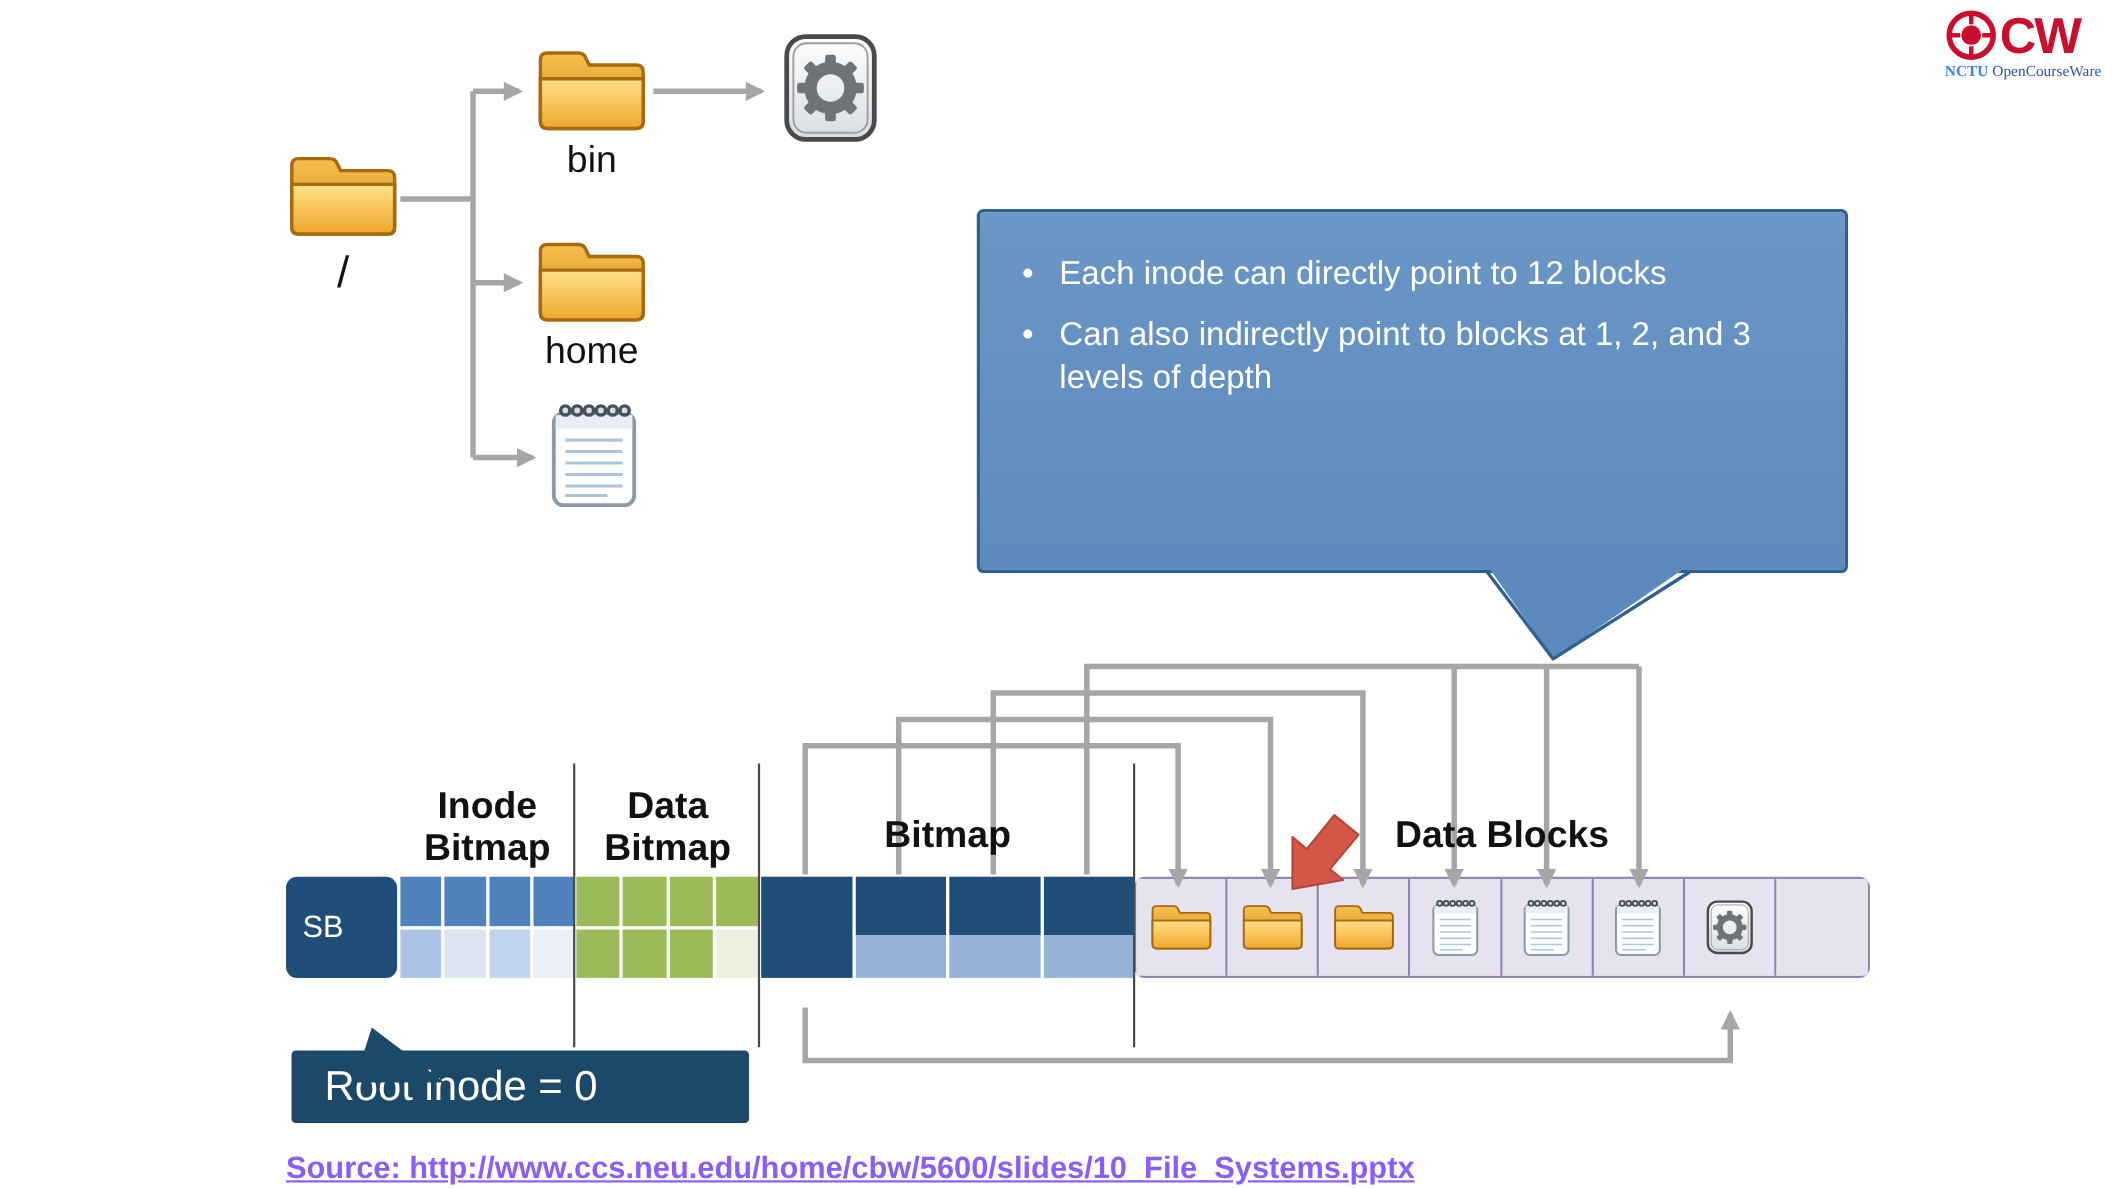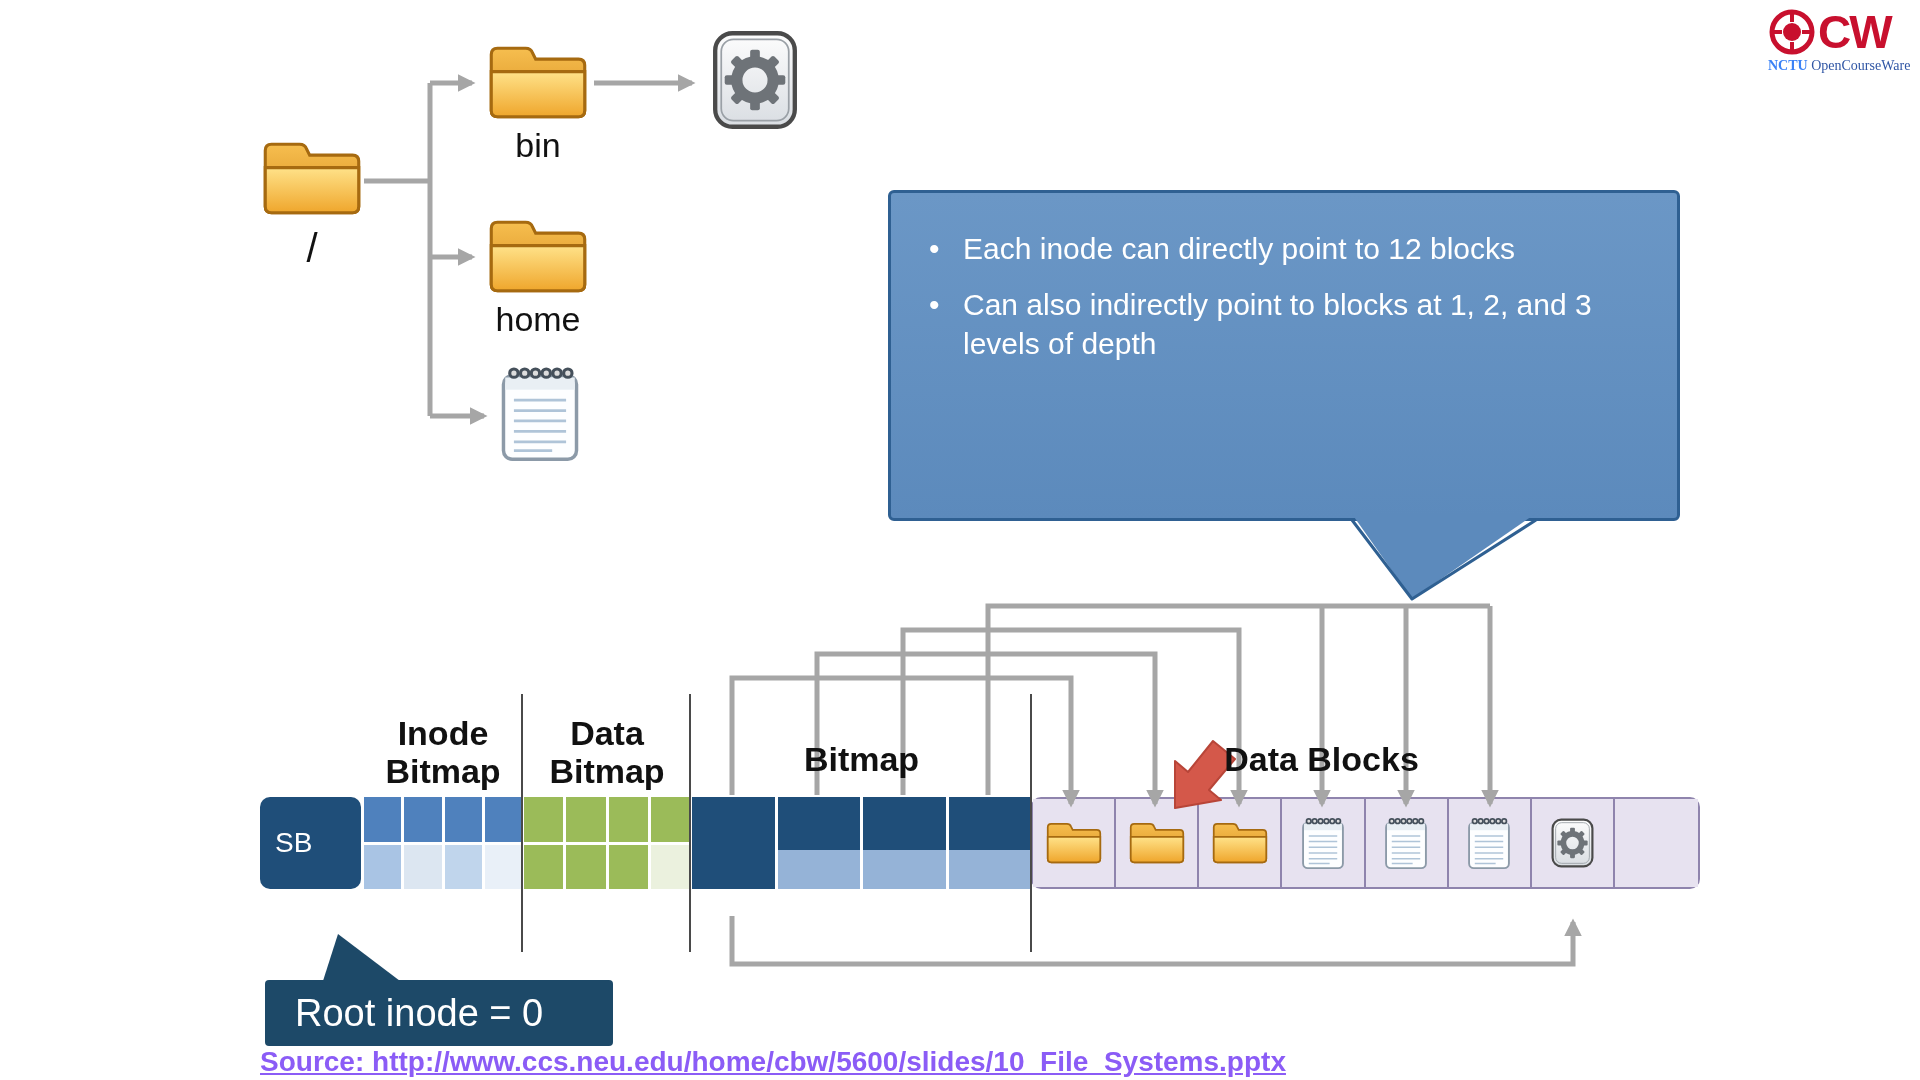--- a/index.html
+++ b/index.html
@@ -44,24 +44,24 @@
   .dbcell:last-child{border-right:none;}
   .icon-folder{width:56px;height:46px;}
   .icon-notepad{width:44px;height:55px;}
   .icon-gear{width:45px;height:52px;}
 
   
   .seclabel{position:absolute;z-index:20;color:#111;font-weight:700;font-size:34px;text-align:center;line-height:1.12;}
   #lbl-inode-bitmap{left:364px;width:158px;top:714px;}
   #lbl-data-bitmap{left:524px;width:166px;top:714px;}
   #lbl-inodes{left:692px;width:339px;top:740px;}
-  #lbl-data-blocks{left:987px;width:669px;top:740px;}
-
-  
-  #rootbox{position:absolute;left:265px;top:980px;width:348px;height:66px;background:#1D4968;
+  #lbl-data-blocks{left:1031px;width:669px;top:740px;}
+
+  
+  #rootbox{position:absolute;left:265px;top:955px;width:416px;height:66px;background:#1D4968;
     border-radius:4px;z-index:5;color:#ffffff;font-size:38px;line-height:66px;padding-left:30px;box-sizing:border-box;}
 
   
   #source{position:absolute;left:260px;top:1046px;z-index:30;color:#8b5cf6;font-weight:700;
     font-size:28px;text-decoration:underline;white-space:nowrap;}
 
   
   #overlay{position:absolute;left:0;top:0;z-index:10;pointer-events:none;}
   .conn{fill:none;stroke:#A6A6A6;stroke-width:5;}
   .divline{fill:none;stroke:#4A4A4A;stroke-width:2;}

